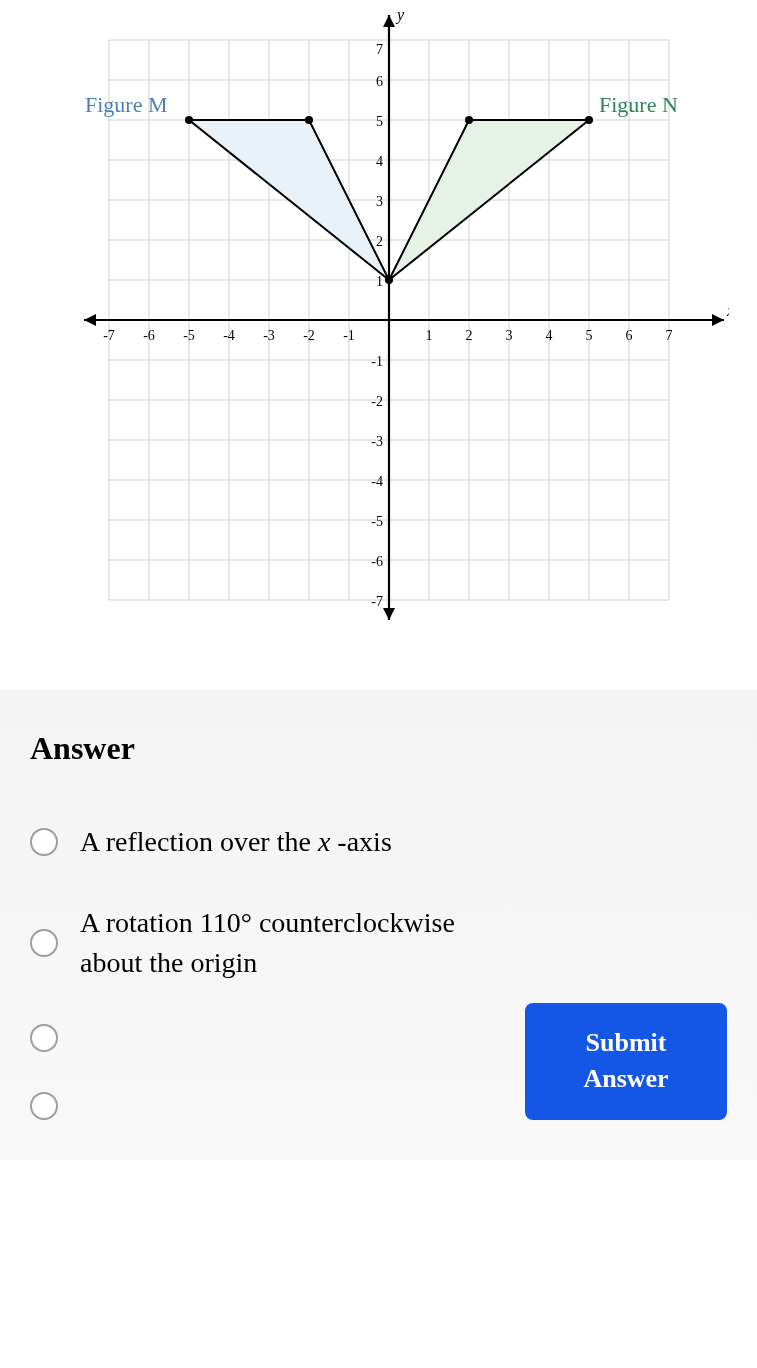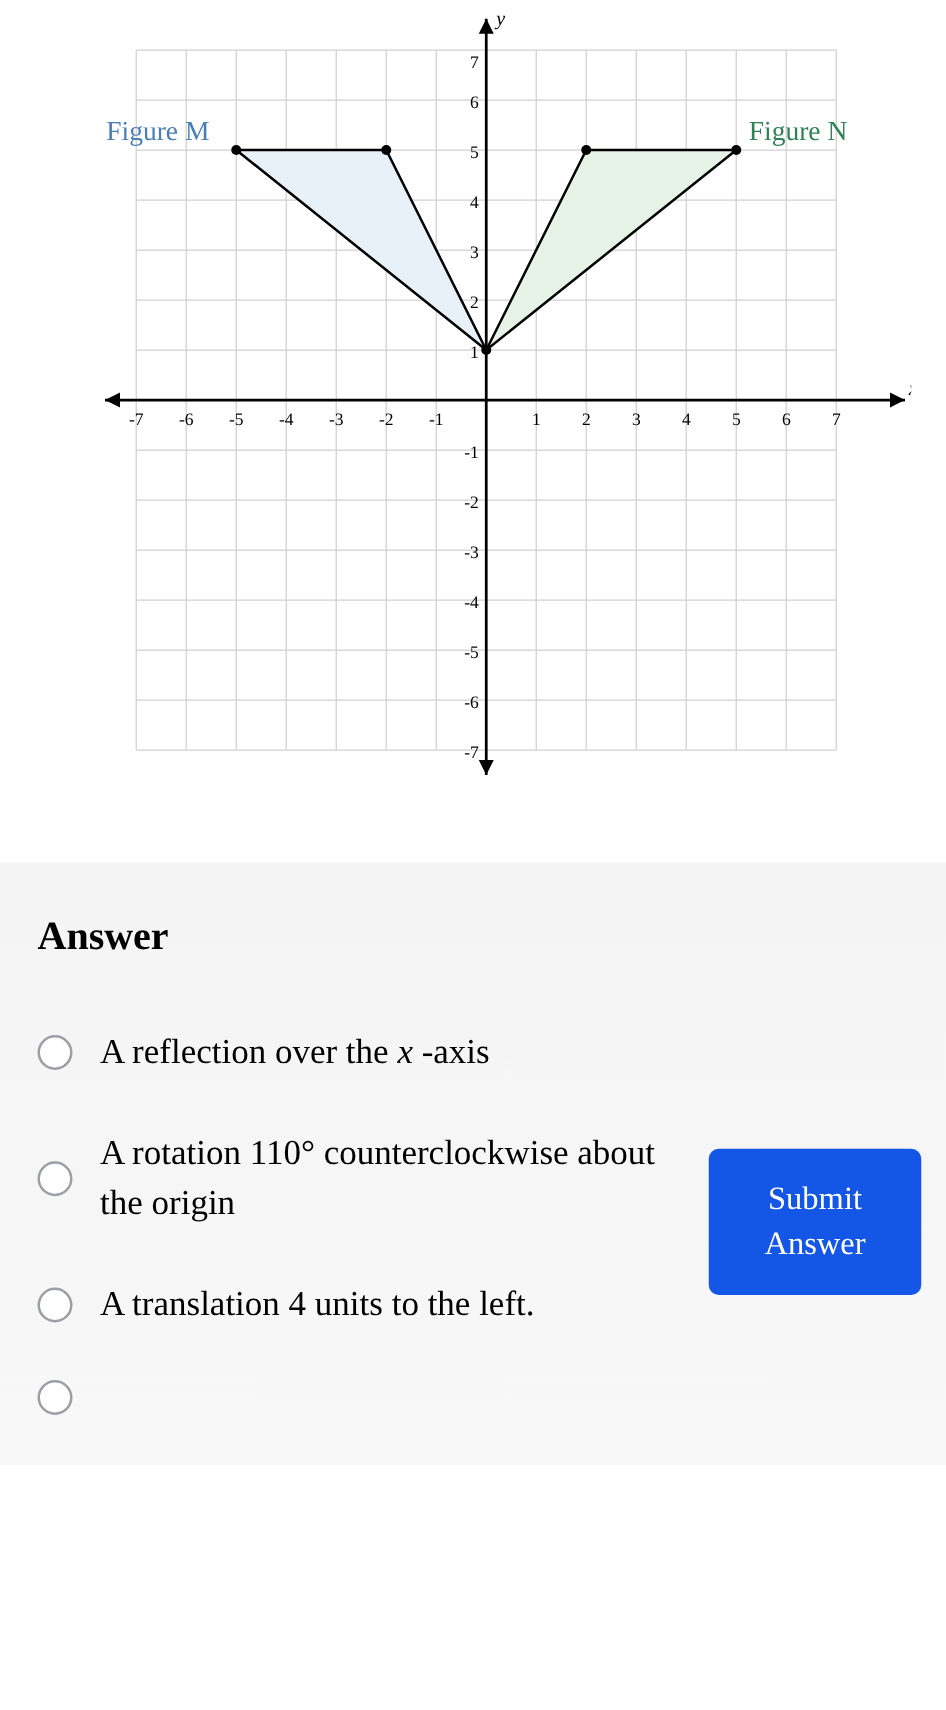--- a/index.html
+++ b/index.html
@@ -9,32 +9,32 @@
     width: 757px;
     color: #000;
   }
   .chart-area {
     padding: 10px 20px 60px 20px;
     background: #fff;
   }
   .answer-section {
     background: #f6f6f6;
     background: linear-gradient(180deg, #f4f4f4 0%, #f8f8f8 100%);
-    padding: 40px 20px 40px 30px;
+    padding: 40px 30px 40px 30px;
     position: relative;
   }
   .answer-heading {
     font-weight: bold;
     font-size: 32px;
     font-family: Georgia, serif;
     margin-bottom: 55px;
   }
   .options-and-button {
     display: flex;
-    align-items: center;
+    align-items: flex-end;
     gap: 18px;
   }
   .options {
     flex: 1;
   }
   .option-row {
     display: flex;
     align-items: center;
     gap: 22px;
     margin-bottom: 40px;
@@ -61,21 +61,22 @@
     background: #1456e6;
     color: #fff;
     font-size: 26px;
     font-family: Georgia, serif;
     border: none;
     border-radius: 8px;
     padding: 22px 28px;
     line-height: 1.4;
     text-align: center;
     cursor: pointer;
-    width: 170px;
+    width: 202px;
+    font-weight: bold;
   }
   svg { display: block; margin: 0 auto; }
   .grid-line { stroke: #d0d0d0; stroke-width: 1; }
   .axis-line { stroke: #000; stroke-width: 2.2; }
   .tick-label { font-family: 'Times New Roman', serif; font-size: 14px; fill: #000; }
   .fig-label-m { font-family: Georgia, serif; font-size: 22px; fill: #4a7fb5; }
   .fig-label-n { font-family: Georgia, serif; font-size: 22px; fill: #2e8256; }
   .axis-name { font-family: 'Times New Roman', serif; font-style: italic; font-size: 16px; fill: #000; }
   .tri-m { fill: #e8f1f8; stroke: #000; stroke-width: 2; }
   .tri-n { fill: #e6f2e6; stroke: #000; stroke-width: 2; }
@@ -195,23 +196,20 @@
 
       <label class="option-row">
         <span class="radio"></span>
         <span class="option-text">
           <span>A rotation 110° counterclockwise about the origin</span><span class="mathvar"></span><span></span>
         </span>
       </label>
 
       <label class="option-row">
         <span class="radio"></span>
-        <span class="option-text">
-          <span>A translation 4 units to the left.</span><span class="mathvar"></span><span></span>
-        </span>
       </label>
 
       <label class="option-row" style="margin-bottom:0">
         <span class="radio"></span>
       </label>
 
     </div>
 
     <button class="submit-btn">Submit Answer</button>
   </div>

